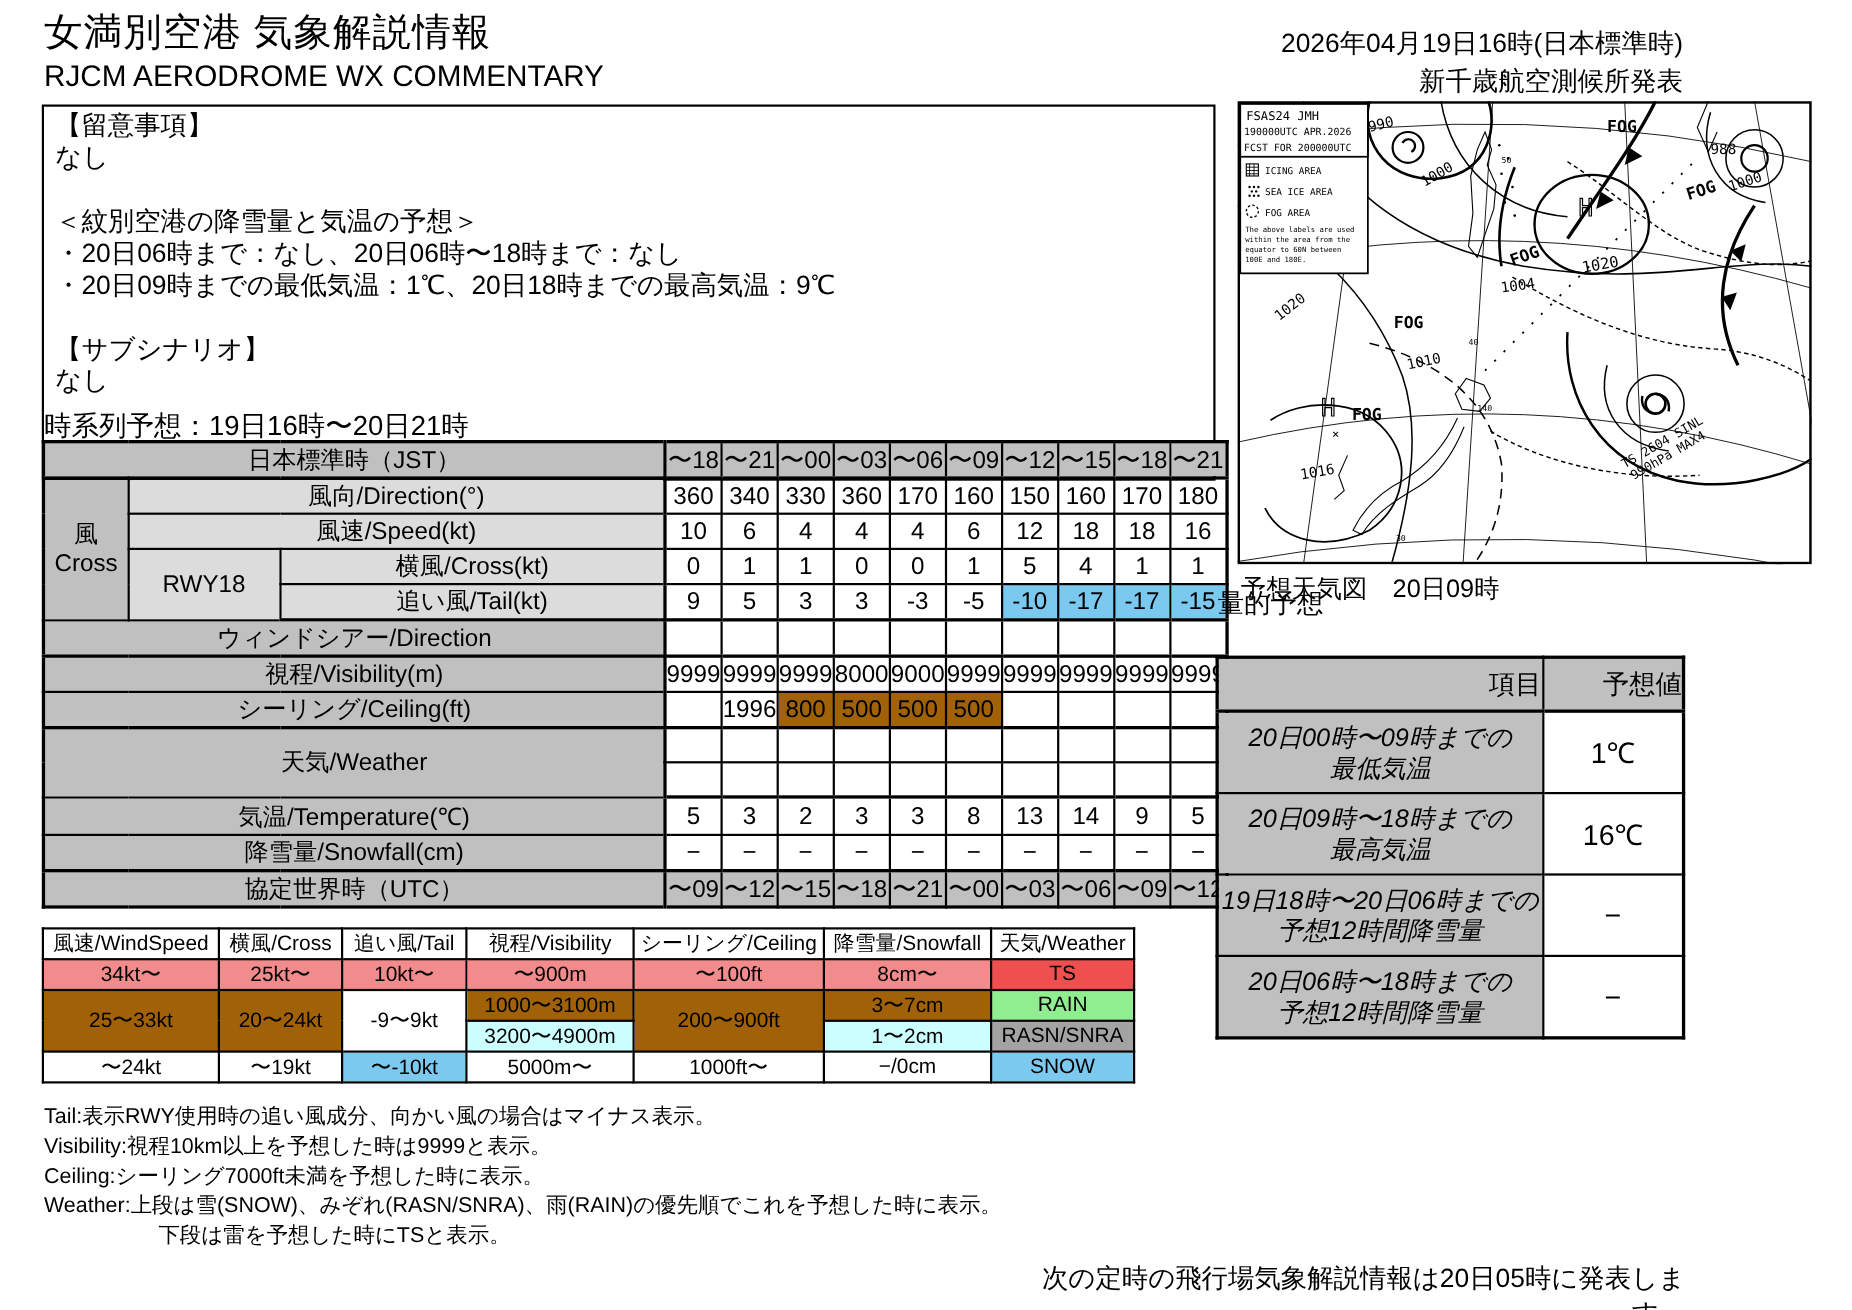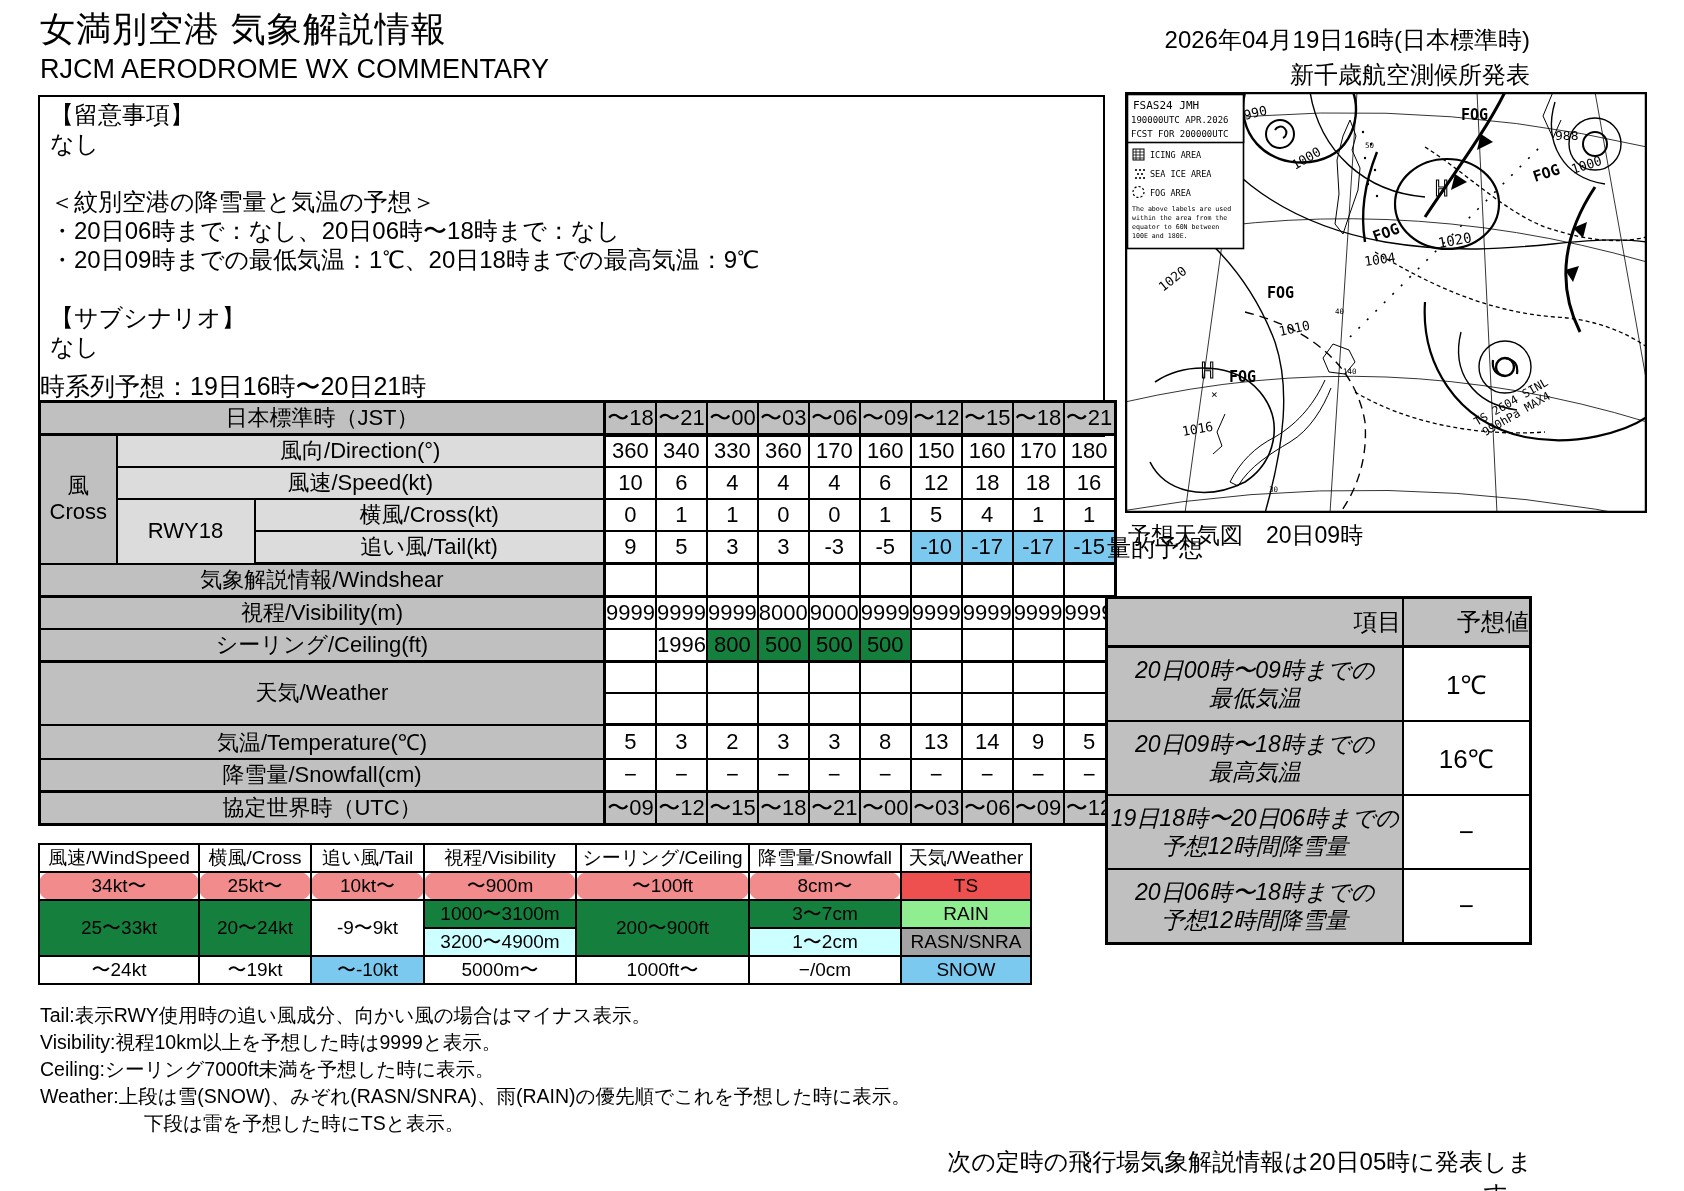--- a/index.html
+++ b/index.html
@@ -19,29 +19,29 @@
   .ts-title{position:absolute;left:40px;top:370px;font-size:25px;}
 
   table{border-collapse:collapse;table-layout:fixed;}
   .ts-table{position:absolute;left:38px;top:400px;border:3px solid #000;}
   .ts-table th,.ts-table td{border:2px solid #000;height:29px;padding:0;
       font-weight:normal;font-size:22px;text-align:center;vertical-align:middle;
       white-space:nowrap;overflow:hidden;}
   .gray{background:#c0c0c0;}
   .lgray{background:#dcdcdc;}
   .blue{background:#7cc9ef;}
-  .yellow{background:#15803d;}
+  .yellow{background:#a16207;}
   .edge{border-right-width:3px !important;}
   tr.sep > th, tr.sep > td{border-bottom-width:3px !important;}
   .windcell{line-height:26px;}
 
   .legend-table{position:absolute;left:38px;top:843px;border:2px solid #000;}
   .legend-table th,.legend-table td{border:2px solid #000;height:23px;padding:0;
       font-weight:normal;font-size:19px;text-align:center;white-space:nowrap;overflow:hidden;}
-  .red{background:#f28b8b;border-radius:12px;}
+  .red{background:#f28b8b;}
   .tsred{background:#ee5050;}
   .green{background:#90ee90;}
   .pink{background:#a3a3a3;}
   .cyan{background:#ccffff;}
 
   .footnotes{position:absolute;left:40px;top:1002px;font-size:19.5px;line-height:27px;}
   .footnotes .indent{padding-left:104px;}
 
   .map-wrap{position:absolute;left:1125px;top:92px;width:522px;height:421px;}
   .map-caption{position:absolute;left:1128px;top:520px;font-size:23px;}
@@ -166,21 +166,21 @@
           <td>3</td>
           <td>3</td>
           <td>-3</td>
           <td>-5</td>
           <td class="blue">-10</td>
           <td class="blue">-17</td>
           <td class="blue">-17</td>
           <td class="blue">-15</td>
     </tr>
     <tr class="sep">
-      <th colspan="3" class="gray edge">気象解説情報/Windshear</th>
+      <th colspan="3" class="gray edge">ウィンドシアー/Direction</th>
       <td></td>
           <td></td>
           <td></td>
           <td></td>
           <td></td>
           <td></td>
           <td></td>
           <td></td>
           <td></td>
           <td></td>

